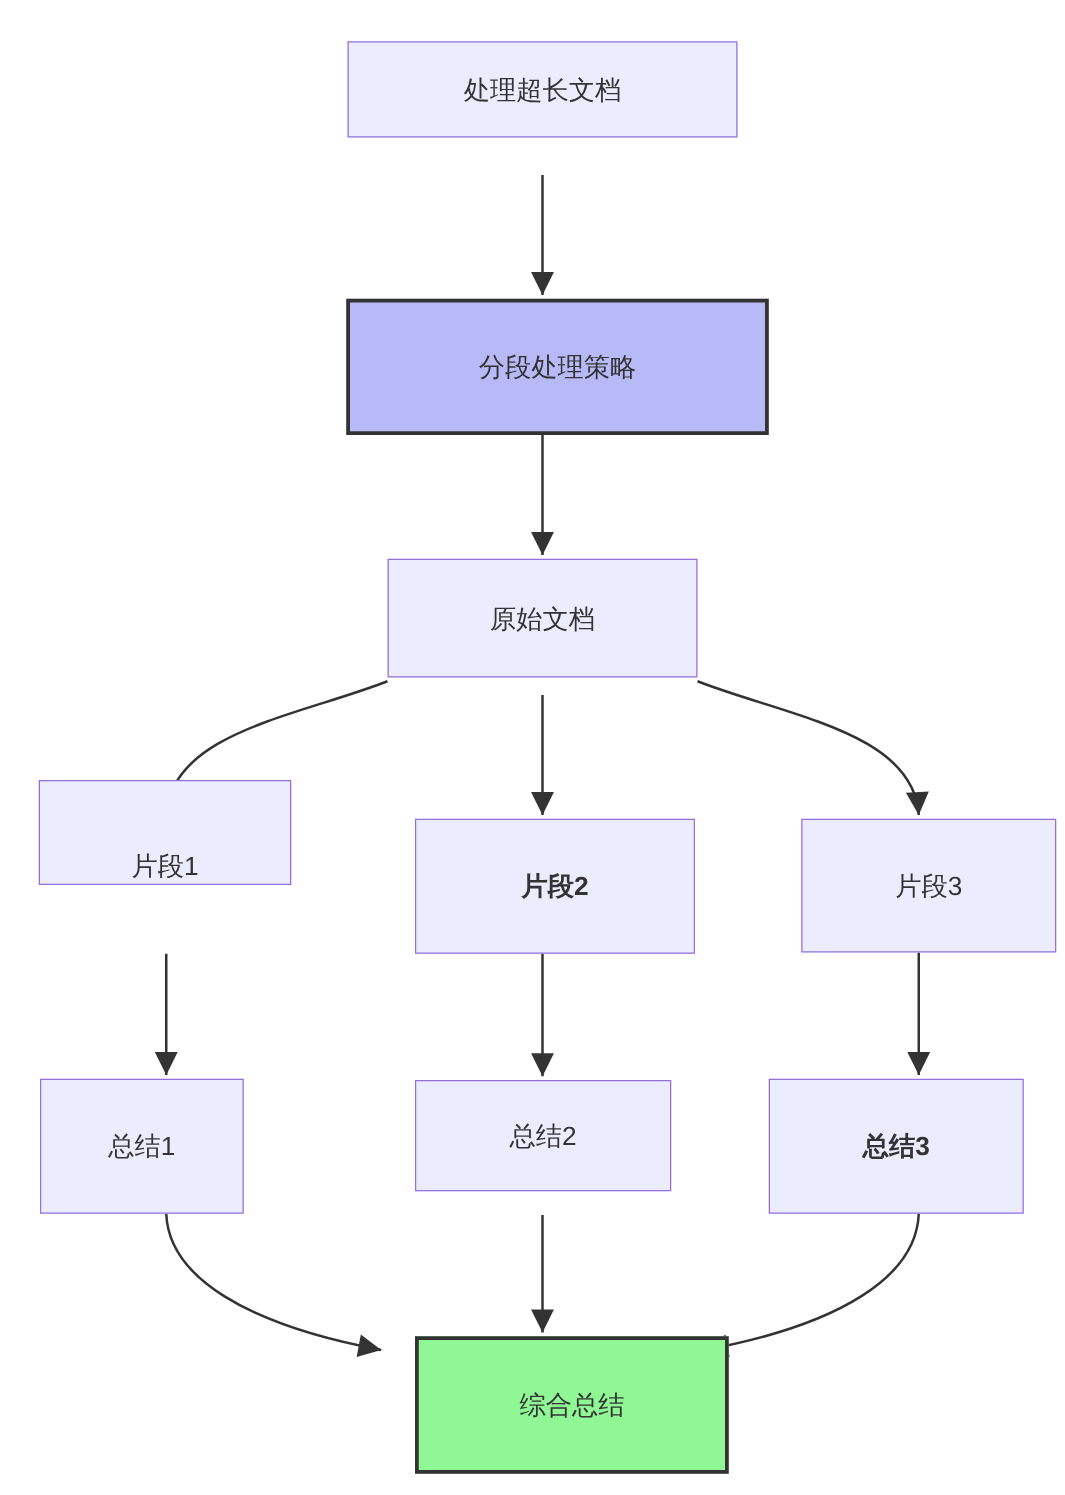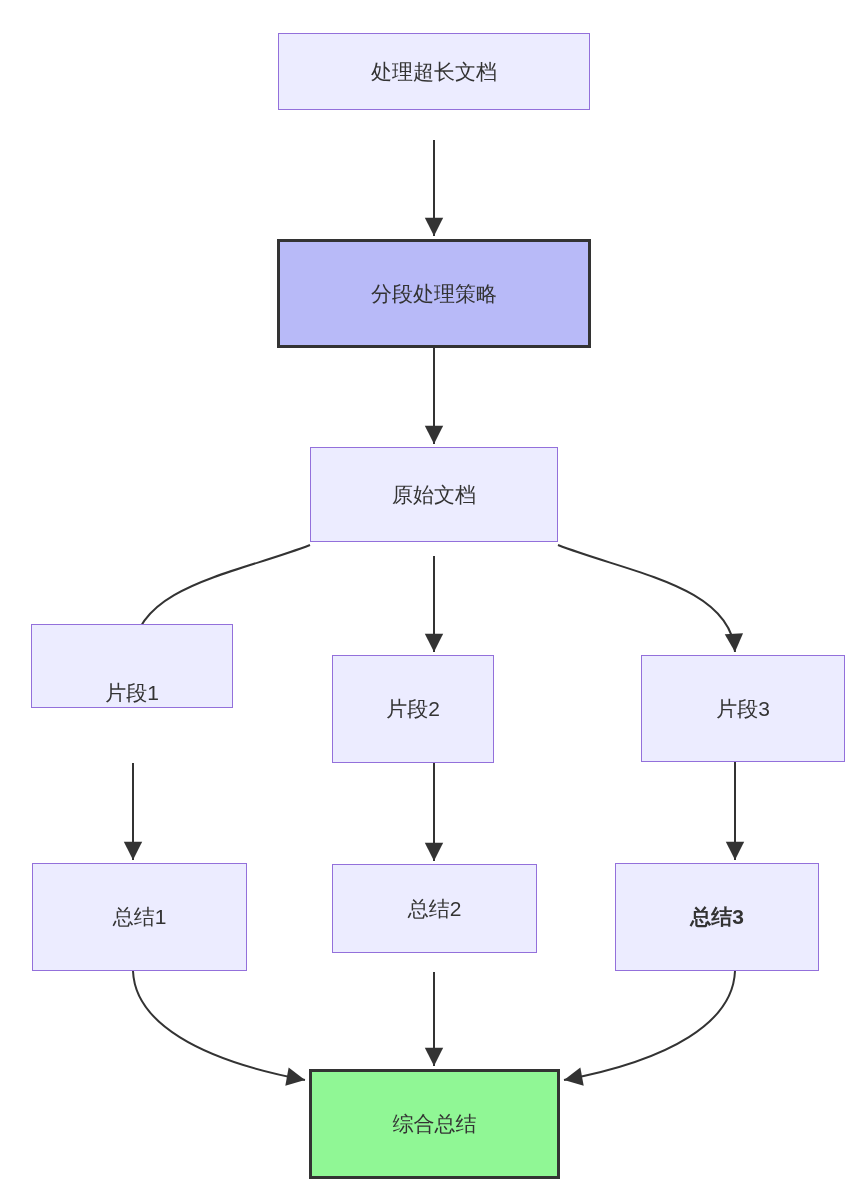--- a/index.html
+++ b/index.html
@@ -39,29 +39,30 @@
     background: #ECECFF;
     border: 1.5px solid #9370DB;
   }
   .node--highlight {
     background: #b8baf8;
     border: 3px solid #333333;
   }
   .node--success {
     background: #90f795;
     border: 3px solid #333333;
+    margin-left: 23px;
   }
   
   #node-A  { left: 278px; top: 33px;   width: 312px; height: 77px; }
-  #node-B  { left: 277px; top: 239px;  width: 314px; height: 109px; }
+  #node-B  { left: 277px; top: 239px;  width: 338px; height: 109px; }
   #node-C  { left: 310px; top: 447px;  width: 248px; height: 95px; }
   #node-D1 { left: 31px;  top: 624px;  width: 202px; height: 84px; align-items: flex-end; }
-  #node-D2 { left: 332px; top: 655px;  width: 162px; height: 108px; }
+  #node-D2 { left: 332px; top: 655px;  width: 224px; height: 108px; font-weight: bold; }
   #node-D3 { left: 641px; top: 655px;  width: 204px; height: 107px; }
-  #node-E1 { left: 32px;  top: 863px;  width: 215px; height: 108px; }
+  #node-E1 { left: 32px;  top: 863px;  width: 163px; height: 108px; }
   #node-E2 { left: 332px; top: 864px;  width: 205px; height: 89px; }
   #node-E3 { left: 615px; top: 863px;  width: 204px; height: 108px; font-weight: bold; }
   #node-F  { left: 309px; top: 1069px; width: 251px; height: 110px; }
 </style>
 </head>
 <body>
 
 <div class="canvas">
 
   <svg class="edges-layer" width="852" height="1196" viewBox="0 0 852 1196" xmlns="http://www.w3.org/2000/svg">

